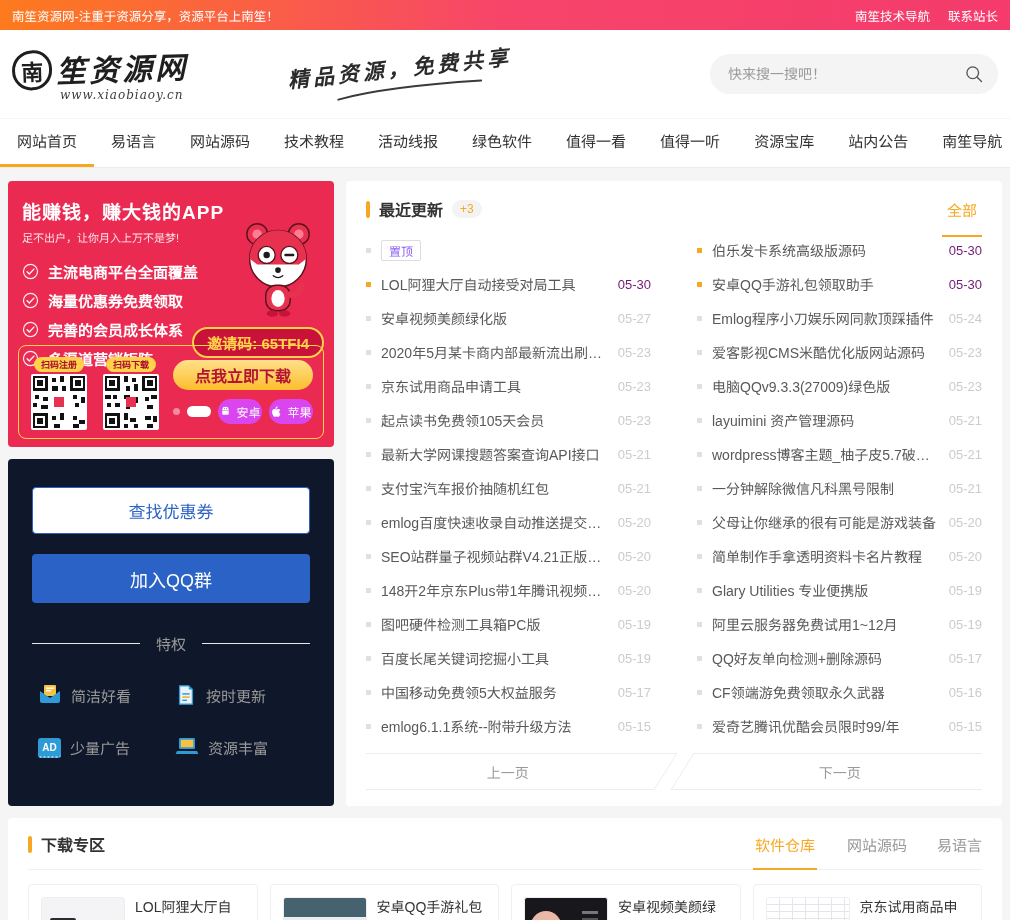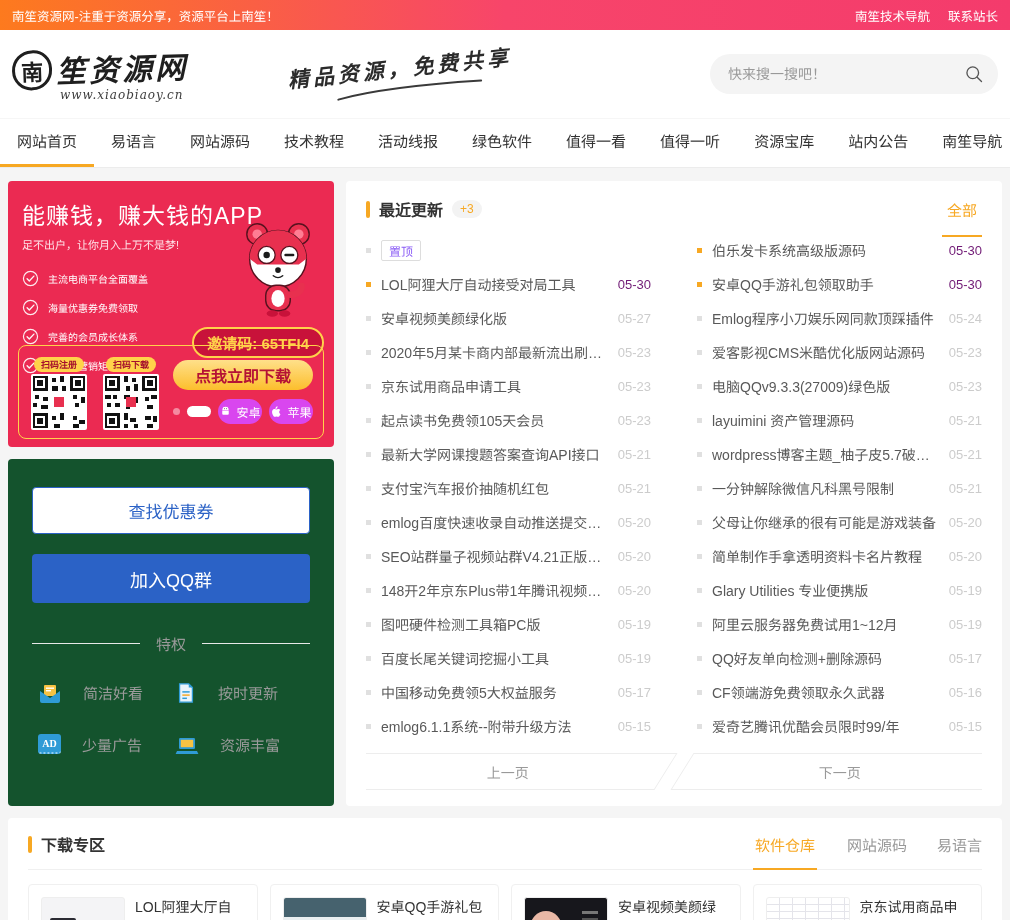--- a/index.html
+++ b/index.html
@@ -37,53 +37,53 @@
   .nav-item.active { border-bottom-color:#f7a823; }
 
   
   .content { display:flex; gap:12px; padding:14px 8px 0; align-items:stretch; }
   .sidebar { width:326px; flex:none; display:flex; flex-direction:column; gap:12px; }
   .main-card { flex:1; min-width:0; background:#fff; border-radius:4px; padding:16px 20px; }
 
   
   .banner { height:266px; background:#eb2a52; border-radius:4px; position:relative; padding:16px 14px; color:#fff;
             overflow:hidden; cursor:pointer; }
-  .banner-title { font-size:23px; font-weight:400; letter-spacing:1px; }
+  .banner-title { font-size:19px; font-weight:700; letter-spacing:1px; }
   .banner-sub { font-size:11px; margin-top:5px; color:#ffe3e9; }
   .banner-list { margin-top:12px; }
-  .banner-feature { display:flex; align-items:center; gap:9px; height:29px; font-size:10px; }
+  .banner-feature { display:flex; align-items:center; gap:9px; height:29px; font-size:15px;font-weight:bold; }
   .mascot { position:absolute; right:8px; top:38px; }
   .invite { position:absolute; right:10px; top:146px; background:#c8123a; border:2px solid #ffd24a; color:#ffd24a;
             font-weight:700; font-size:15px; padding:3px 13px; border-radius:16px; }
   .qr-box { position:absolute; left:10px; right:10px; bottom:8px; height:94px; border:1px solid #ffd24a;
             border-radius:8px; display:flex; align-items:center; gap:12px; padding:6px 10px; }
   .qr-item { width:60px; text-align:center; flex:none; }
   .qr-label { display:inline-block; background:#ffd24a; color:#a50f2d; font-size:9px; padding:1px 7px;
               border-radius:8px; margin-bottom:2px; font-weight:700; }
   .qr-img { width:56px; height:56px; background:#fff; border-radius:2px; padding:2px; display:block; margin:0 auto; }
   .dl-col { flex:1; display:flex; flex-direction:column; gap:9px; min-width:0; }
   .dl-btn { width:100%; height:30px; background:linear-gradient(180deg,#ffe08a,#fcbe2c); border:0; border-radius:16px;
             color:#b51235; font-weight:700; font-size:16px; display:flex; align-items:center; justify-content:center;
             cursor:pointer; font-family:inherit; }
   .os-row { display:flex; align-items:center; gap:7px; }
   .ind-dot { width:7px; height:7px; border-radius:50%; background:rgba(255,255,255,.45); flex:none; }
   .ind-pill { width:24px; height:11px; border-radius:6px; background:#fff; flex:none; }
   .os-pill { flex:1; height:25px; background:#d946ef; border:0; border-radius:13px; color:#fff; font-size:12px;
              display:flex; align-items:center; justify-content:center; gap:4px; cursor:pointer; font-family:inherit; }
 
   
-  .side-card { background:#14532d; border-radius:4px; padding:28px 24px; flex:1; }
+  .side-card { background:#0f172a; border-radius:4px; padding:28px 24px; flex:1; }
   .btn-outline { width:100%; height:47px; background:#fff; border:1px solid #2b62c6; border-radius:4px; color:#2b62c6;
                  font-size:17px; cursor:pointer; font-family:inherit; }
   .btn-solid { width:100%; height:49px; margin-top:20px; background:#2b62c6; border:0; border-radius:4px; color:#fff;
                font-size:18px; cursor:pointer; font-family:inherit; }
   .divider { margin-top:30px; display:flex; align-items:center; gap:16px; color:#999; font-size:15px; }
   .divider .line { flex:1; height:1px; background:#e8e8e8; }
   .perks { margin-top:28px; display:grid; grid-template-columns:1fr 1fr; row-gap:28px; column-gap:8px; padding:0 6px; }
-  .perk { display:flex; align-items:flex-start; gap:21px; color:#9a9a9a; font-size:15px;font-family:Liberation Serif, serif; }
+  .perk { display:flex; align-items:flex-end; gap:9px; color:#9a9a9a; font-size:15px; }
   .adbox { width:23px; height:20px; background:#2f9bd6; border-radius:3px; color:#fff; font-size:10px; font-weight:700;
            display:flex; align-items:center; justify-content:center; border-bottom:2px dotted #8fcdf0; }
 
   
   .card-head { display:flex; align-items:center; }
   .accent-bar { width:4px; height:17px; background:#f7a823; border-radius:2px; margin-right:9px; flex:none; }
   .card-title { font-size:16px; font-weight:700; color:#333; }
   .badge { margin-left:9px; background:#f3f3f3; color:#f7a823; font-size:12px; padding:2px 8px; border-radius:10px; }
   .all-link { margin-left:auto; color:#f7a823; font-size:15px; cursor:pointer; text-decoration:none;
               border-bottom:2px solid #f7a823; padding:0 5px 15px; margin-bottom:-17px; }

